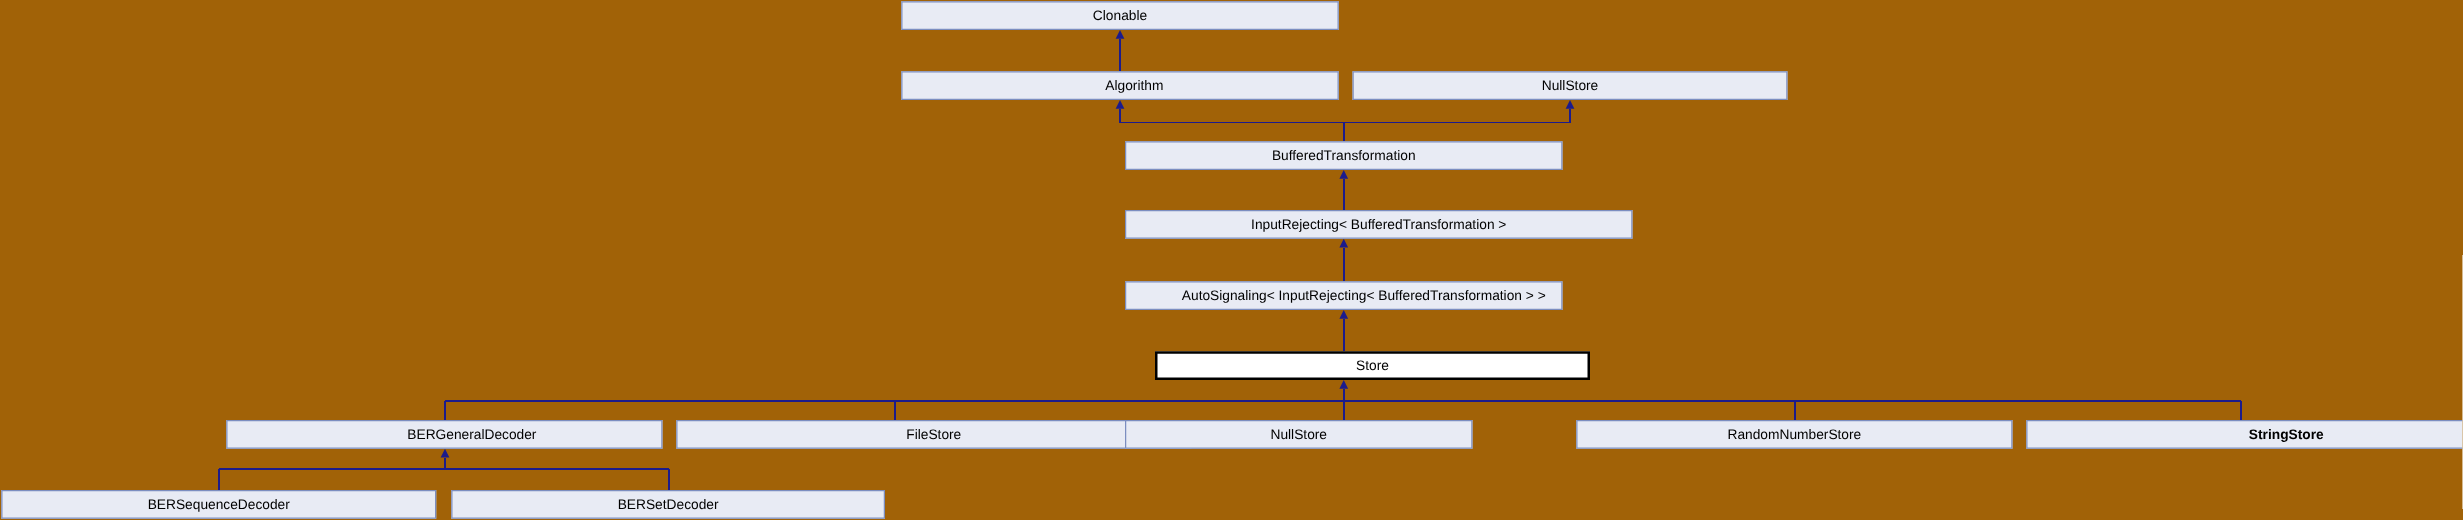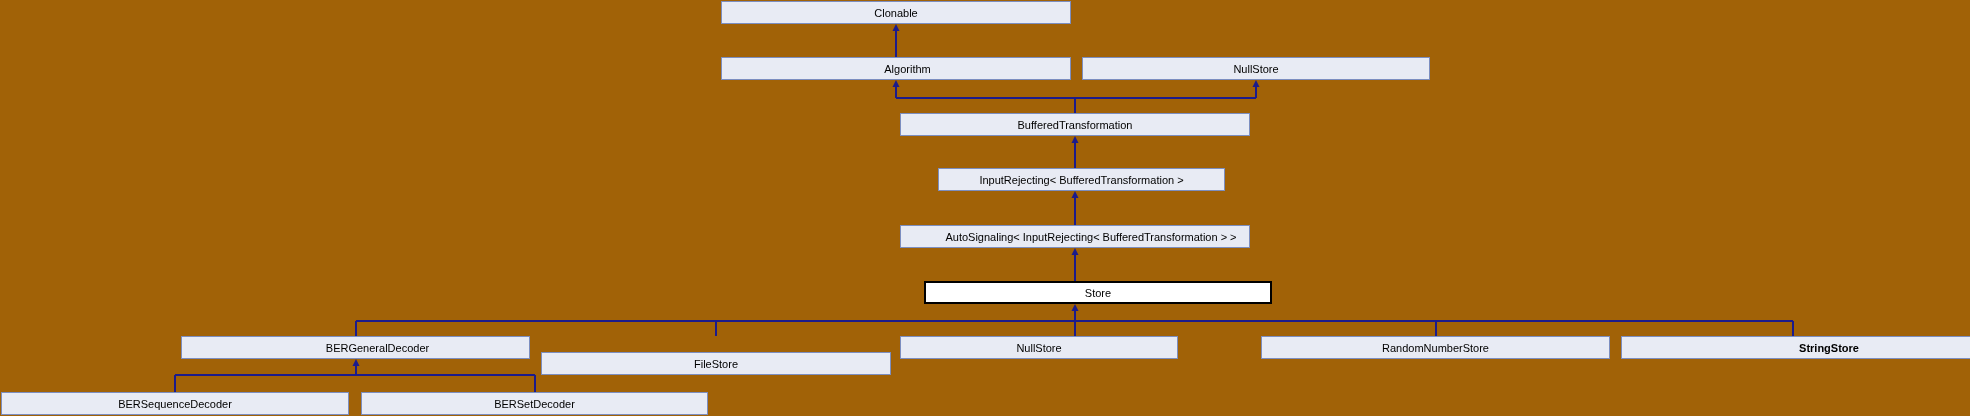--- a/index.html
+++ b/index.html
@@ -49,25 +49,25 @@
   .node.current {
     background: var(--current-node-fill, #ffffff);
     border: 2px solid var(--current-node-border, #000000);
     cursor: default;
   }
   
   .n-clonable        { left: 721px;  top: 1px;   width: 350px; }
   .n-algorithm       { left: 721px;  top: 57px;  width: 350px; padding-left: 23px; }
   .n-waitable        { left: 1082px; top: 57px;  width: 348px; }
   .n-buffered        { left: 900px;  top: 113px; width: 350px; }
-  .n-inputrejecting  { left: 900px;  top: 168px; width: 287px; margin-left: 38px; }
+  .n-inputrejecting  { left: 900px;  top: 168px; width: 406px; }
   .n-autosignaling   { left: 900px;  top: 225px; width: 350px; padding-left: 32px; }
   .n-store           { left: 900px;  top: 281px; width: 348px; margin-left: 24px; }
   .n-bergeneral      { left: 181px;  top: 336px; width: 349px; padding-left: 44px; }
-  .n-filestore       { left: 541px;  top: 336px; width: 350px; margin-top: 16px; }
+  .n-filestore       { left: 541px;  top: 336px; width: 412px; }
   .n-nullstore       { left: 900px;  top: 336px; width: 278px; }
   .n-randomnumber    { left: 1261px; top: 336px; width: 349px; text-align: right; }
   .n-stringstore     { left: 1621px; top: 336px; width: 416px; font-weight: bold; }
   .n-bersequence     { left: 1px;    top: 392px; width: 348px; }
   .n-berset          { left: 361px;  top: 392px; width: 347px; }
 </style>
 </head>
 <body>
 
 <div id="diagram" style="--node-fill: #e8ebf4; --node-border: #7c8ec0; --current-node-fill: #ffffff; --current-node-border: #000000; --edge-color: #1b1b8c; --text-color: #000000;">

